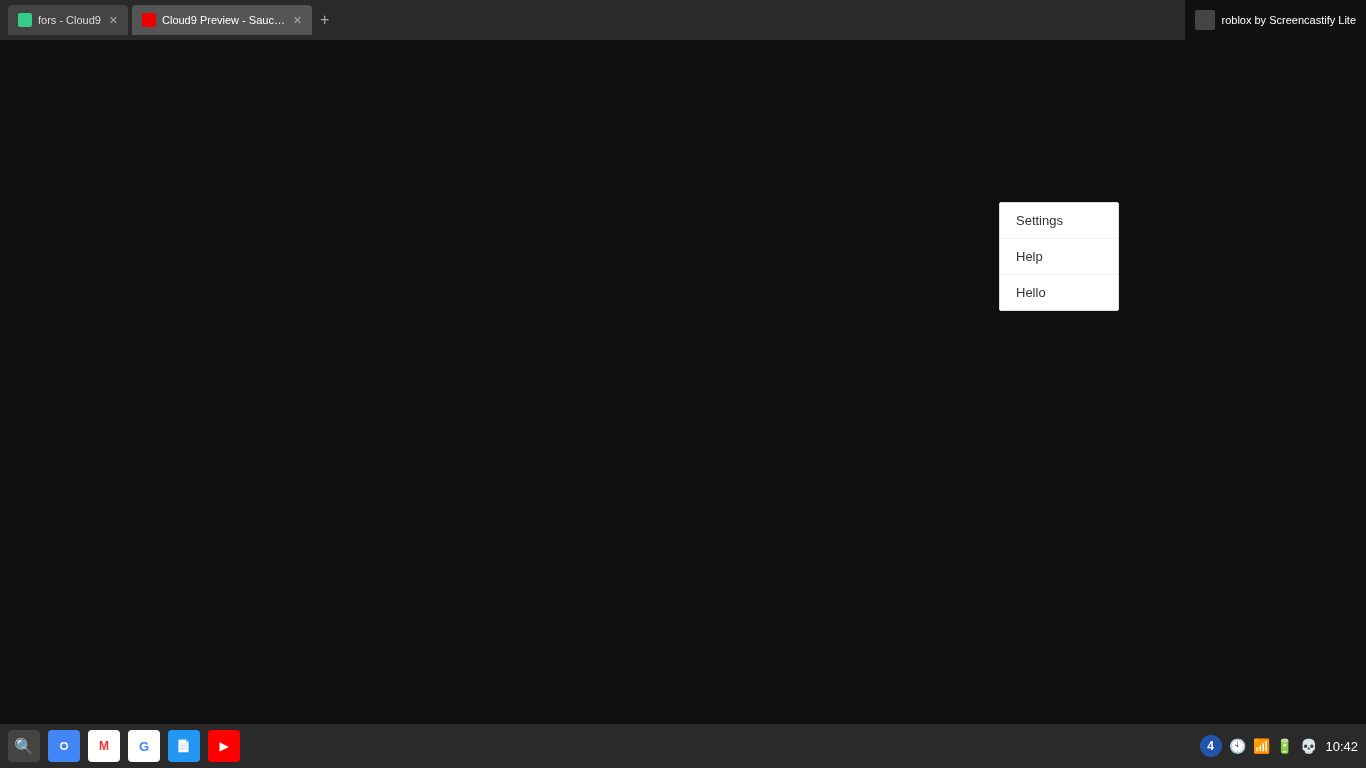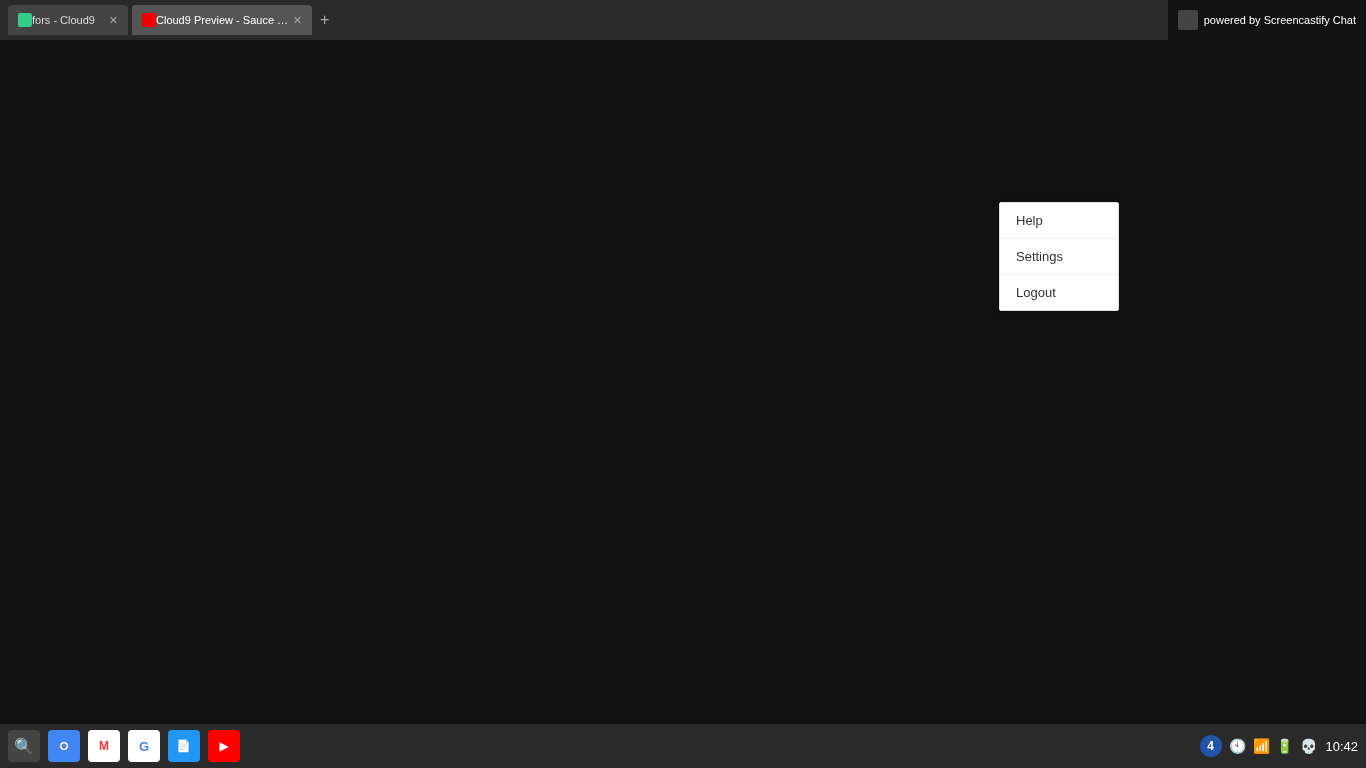--- a/index.html
+++ b/index.html
@@ -7,21 +7,21 @@
 
     
     .os-top-bar {
       width: 100%; height: 40px; background: #2a2a2a;
       display: flex; align-items: center; padding: 0 8px;
       position: relative; z-index: 100;
     }
     .os-tabs { display: flex; gap: 4px; align-items: center; }
     .os-tab {
       height: 30px; padding: 0 10px; background: #444; border-radius: 4px 4px 0 0;
-      display: flex; align-items: center; font-size: 12px; color: #ddd;
+      display: flex; align-items: center; gap: 6px; font-size: 12px; color: #ddd;
       cursor: pointer; max-width: 180px; min-width: 120px;
     }
     .os-tab.active { background: #555; color: #fff; }
     .os-tab .tab-icon { width: 14px; height: 14px; background: #888; border-radius: 2px; flex-shrink: 0; }
     .os-tab .tab-close { margin-left: auto; color: #aaa; font-size: 11px; }
     .os-tab-label { font-size: 11px; overflow: hidden; text-overflow: ellipsis; white-space: nowrap; }
     .os-new-tab { background: transparent; border: none; color: #aaa; font-size: 16px; cursor: pointer; padding: 0 4px; }
 
     
     .screencastify {
@@ -239,21 +239,21 @@
     </div>
     <div class="os-tab active">
       <div class="tab-icon" style="background:#e00;"></div>
       <span class="os-tab-label">Cloud9 Preview - Sauce La...</span>
       <span class="tab-close">✕</span>
     </div>
     <button class="os-new-tab">+</button>
   </div>
   <div class="screencastify">
     <div class="sc-icon"></div>
-    <span>powered by Screencastify Chat</span>
+    <span>roblox by Screencastify Lite</span>
   </div>
 </div>
 
 <div class="browser-window">
   <div class="browser-chrome">
 
     <div class="browser-title-bar">
       <div style="display:flex; gap:4px; margin-right: auto;">
         <div class="win-btn">—</div>
         <div class="win-btn">□</div>
@@ -308,23 +308,23 @@
         <span>0</span>
       </div>
       <div class="nav-currency" style="margin-left:4px;">
         <div class="tickets-icon">⬡</div>
         <span>92</span>
       </div>
       <div class="nav-settings-icon" style="margin-left:8px;">⚙</div>
       <div class="nav-chevron" style="margin-left:2px;">▲</div>
 
       <div class="dropdown-menu">
+        <div class="dropdown-item">Settings</div>
         <div class="dropdown-item">Help</div>
-        <div class="dropdown-item">Settings</div>
-        <div class="dropdown-item">Logout</div>
+        <div class="dropdown-item">Hello</div>
       </div>
     </div>
 
     <div class="roblox-main">
 
       <div class="welcome-section">
         <div class="avatar-placeholder">
           <div class="avatar-figure">
             <div style="position:relative; margin-bottom:2px;">
               <div style="width:44px; height:14px; background:#1a1a1a; border-radius:4px 4px 0 0; margin:0 auto;"></div>

